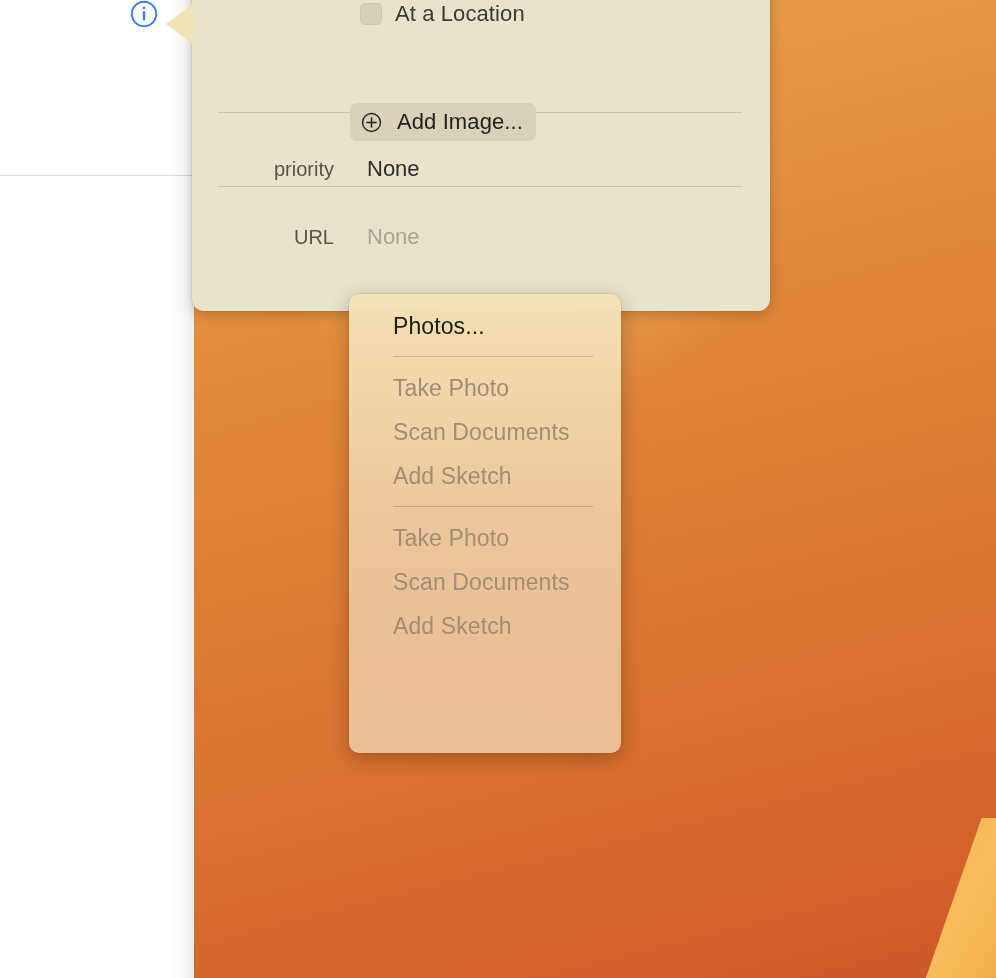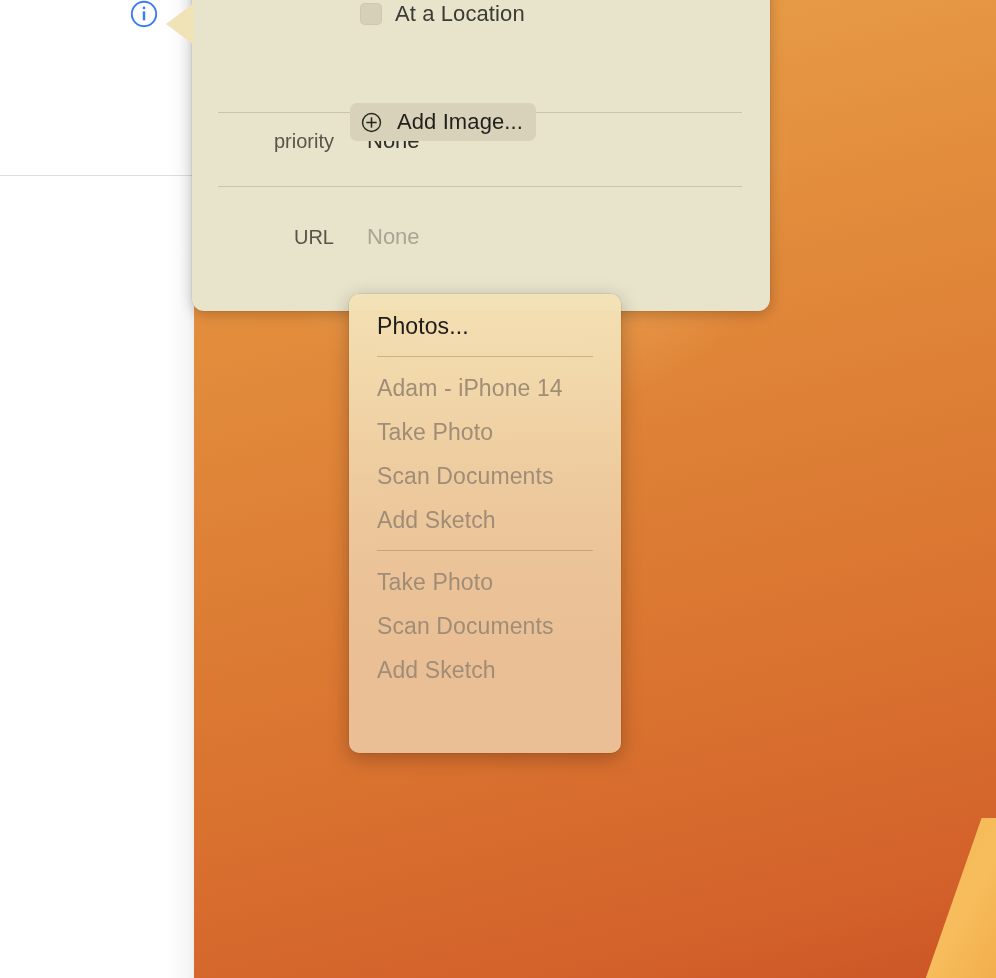--- a/index.html
+++ b/index.html
@@ -235,21 +235,21 @@
         rgba(244,226,183,0.97) 0%,
         rgba(242,219,175,0.96) 18%,
         rgba(238,206,163,0.95) 42%,
         rgba(236,198,157,0.94) 63%,
         rgba(235,196,156,0.93) 82%,
         rgba(235,197,158,0.93) 100%);
     box-shadow:
       0 5px 20px rgba(0,0,0,0.26),
       0 0 0 0.5px rgba(0,0,0,0.12);
     overflow: hidden;
-    padding: 10px 0 12px 0;
+    padding: 10px 0 12px 16px;
     box-sizing: border-box;
   }
   .menu-item {
     height: 44px;
     display: flex;
     align-items: center;
     padding-left: 28px;
     font-size: 23px;
     color: #a08d78;
     white-space: nowrap;
@@ -292,21 +292,21 @@
     <div class="popover-inner">
 
       <div class="row check-row" style="top:150px;">
         <div class="checkbox"></div>
         <span class="check-label">At a Location</span>
       </div>
 
 
       <div class="divider" style="top:262px;"></div>
 
-      <div class="row field-row" style="top:276px;">
+      <div class="row field-row" style="top:304px;">
         <span class="field-label">priority</span>
         <span class="field-value">None</span>
       </div>
 
       <div class="divider" style="top:336px;"></div>
 
       <div class="row field-row" style="top:372px;">
         <span class="field-label">URL</span>
         <span class="field-value placeholder">None</span>
       </div>
@@ -326,23 +326,20 @@
 
   <div class="menu">
 
     <div class="menu-item enabled">
       <span>Photos...</span>
     </div>
 
     <div class="menu-separator"></div>
 
     <div class="menu-item">
-      <span>Adam - iPhone 14</span>
-    </div>
-    <div class="menu-item">
       <span>Take Photo</span>
     </div>
     <div class="menu-item">
       <span>Scan Documents</span>
     </div>
     <div class="menu-item">
       <span>Add Sketch</span>
     </div>
 
     <div class="menu-separator"></div>

